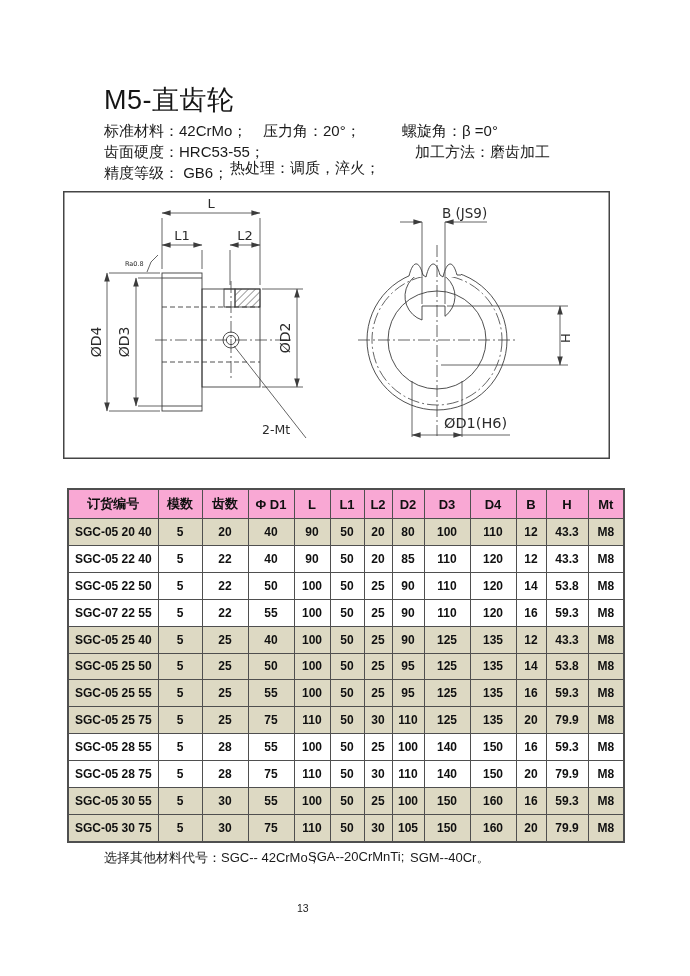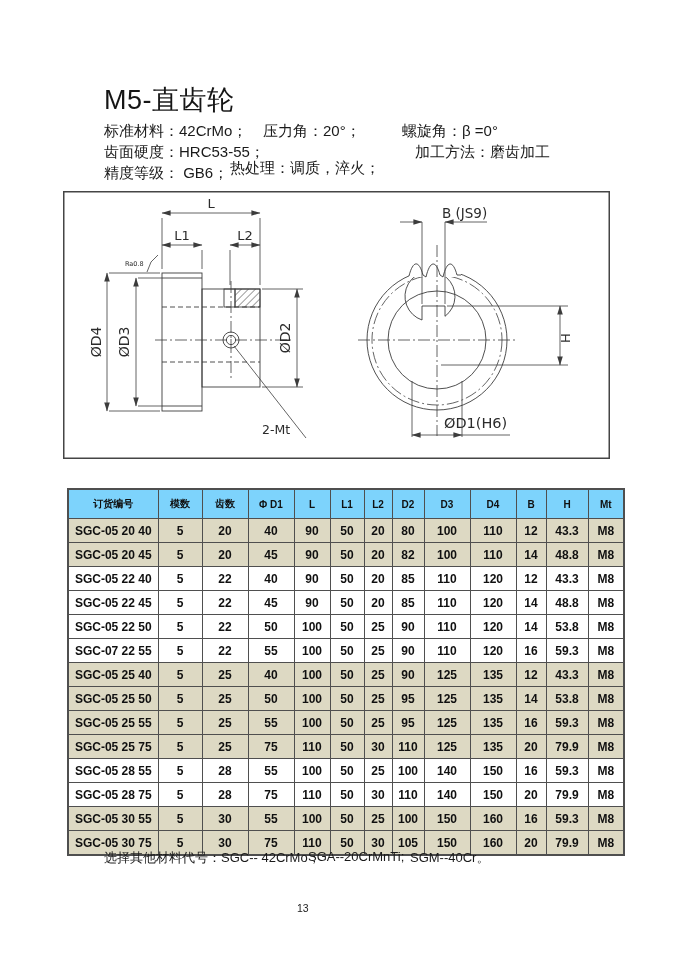--- a/index.html
+++ b/index.html
@@ -27,21 +27,21 @@
     width:556px;height:355px;
     border-collapse:collapse;table-layout:fixed;
     border:2px solid #4f4f4f;
   }
   table.spec-table th,table.spec-table td{
     border:1px solid #4f4f4f;
     text-align:center;vertical-align:middle;
     font-weight:700;color:#101010;
     padding:0 1px;overflow:hidden;white-space:nowrap;
   }
-  table.spec-table th{height:28px;font-size:10px;background:#7dd3fc;}
+  table.spec-table th{height:28px;font-size:13px;background:#f9a8d4;}
   table.spec-table td{height:23px;font-size:12px;background:#ffffff;}
   table.spec-table tr.shaded td{background:#ddd9c3;}
   svg text{font-family:"DejaVu Sans","Liberation Sans",sans-serif;fill:#2b2b2b;}
   .thin{stroke:#3c3c3c;stroke-width:0.9;fill:none;}
   .dim{stroke:#3c3c3c;stroke-width:0.8;fill:none;}
   .cl{stroke:#3c3c3c;stroke-width:0.8;fill:none;stroke-dasharray:12 3 2 3;}
   .hid{stroke:#3c3c3c;stroke-width:0.9;fill:none;stroke-dasharray:5 3;}
 </style>
 </head>
 <body>
@@ -191,63 +191,33 @@
           <td>90</td>
           <td>50</td>
           <td>20</td>
           <td>80</td>
           <td>100</td>
           <td>110</td>
           <td>12</td>
           <td>43.3</td>
           <td>M8</td>
         </tr>
-        <tr class="shaded">
-          <td>SGC-05 20 45</td>
-          <td>5</td>
-          <td>20</td>
-          <td>45</td>
-          <td>90</td>
-          <td>50</td>
-          <td>20</td>
-          <td>82</td>
-          <td>100</td>
-          <td>110</td>
-          <td>14</td>
-          <td>48.8</td>
-          <td>M8</td>
-        </tr>
         <tr>
           <td>SGC-05 22 40</td>
           <td>5</td>
           <td>22</td>
           <td>40</td>
           <td>90</td>
           <td>50</td>
           <td>20</td>
           <td>85</td>
           <td>110</td>
           <td>120</td>
           <td>12</td>
           <td>43.3</td>
-          <td>M8</td>
-        </tr>
-        <tr>
-          <td>SGC-05 22 45</td>
-          <td>5</td>
-          <td>22</td>
-          <td>45</td>
-          <td>90</td>
-          <td>50</td>
-          <td>20</td>
-          <td>85</td>
-          <td>110</td>
-          <td>120</td>
-          <td>14</td>
-          <td>48.8</td>
           <td>M8</td>
         </tr>
         <tr>
           <td>SGC-05 22 50</td>
           <td>5</td>
           <td>22</td>
           <td>50</td>
           <td>100</td>
           <td>50</td>
           <td>25</td>

